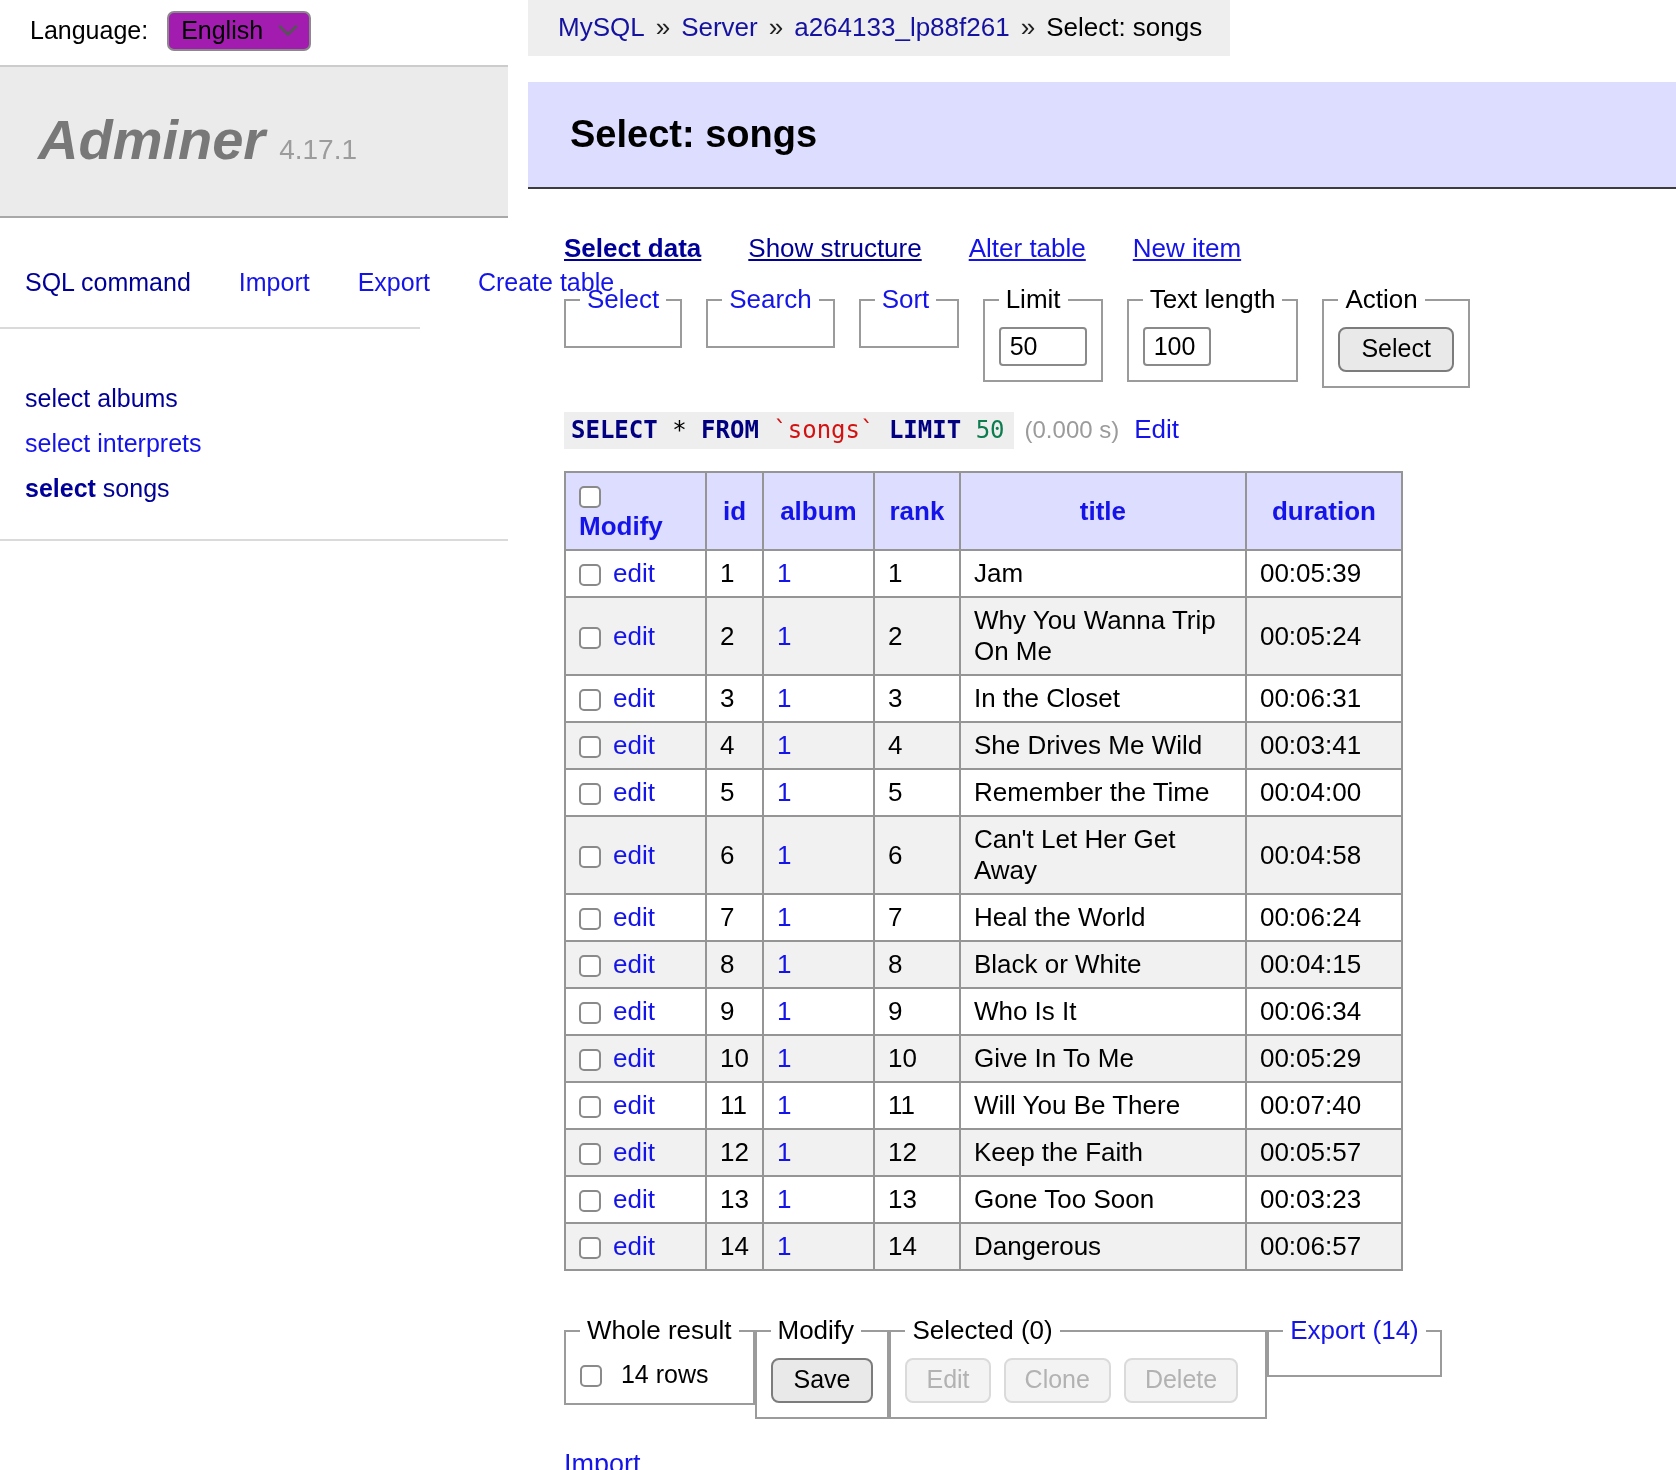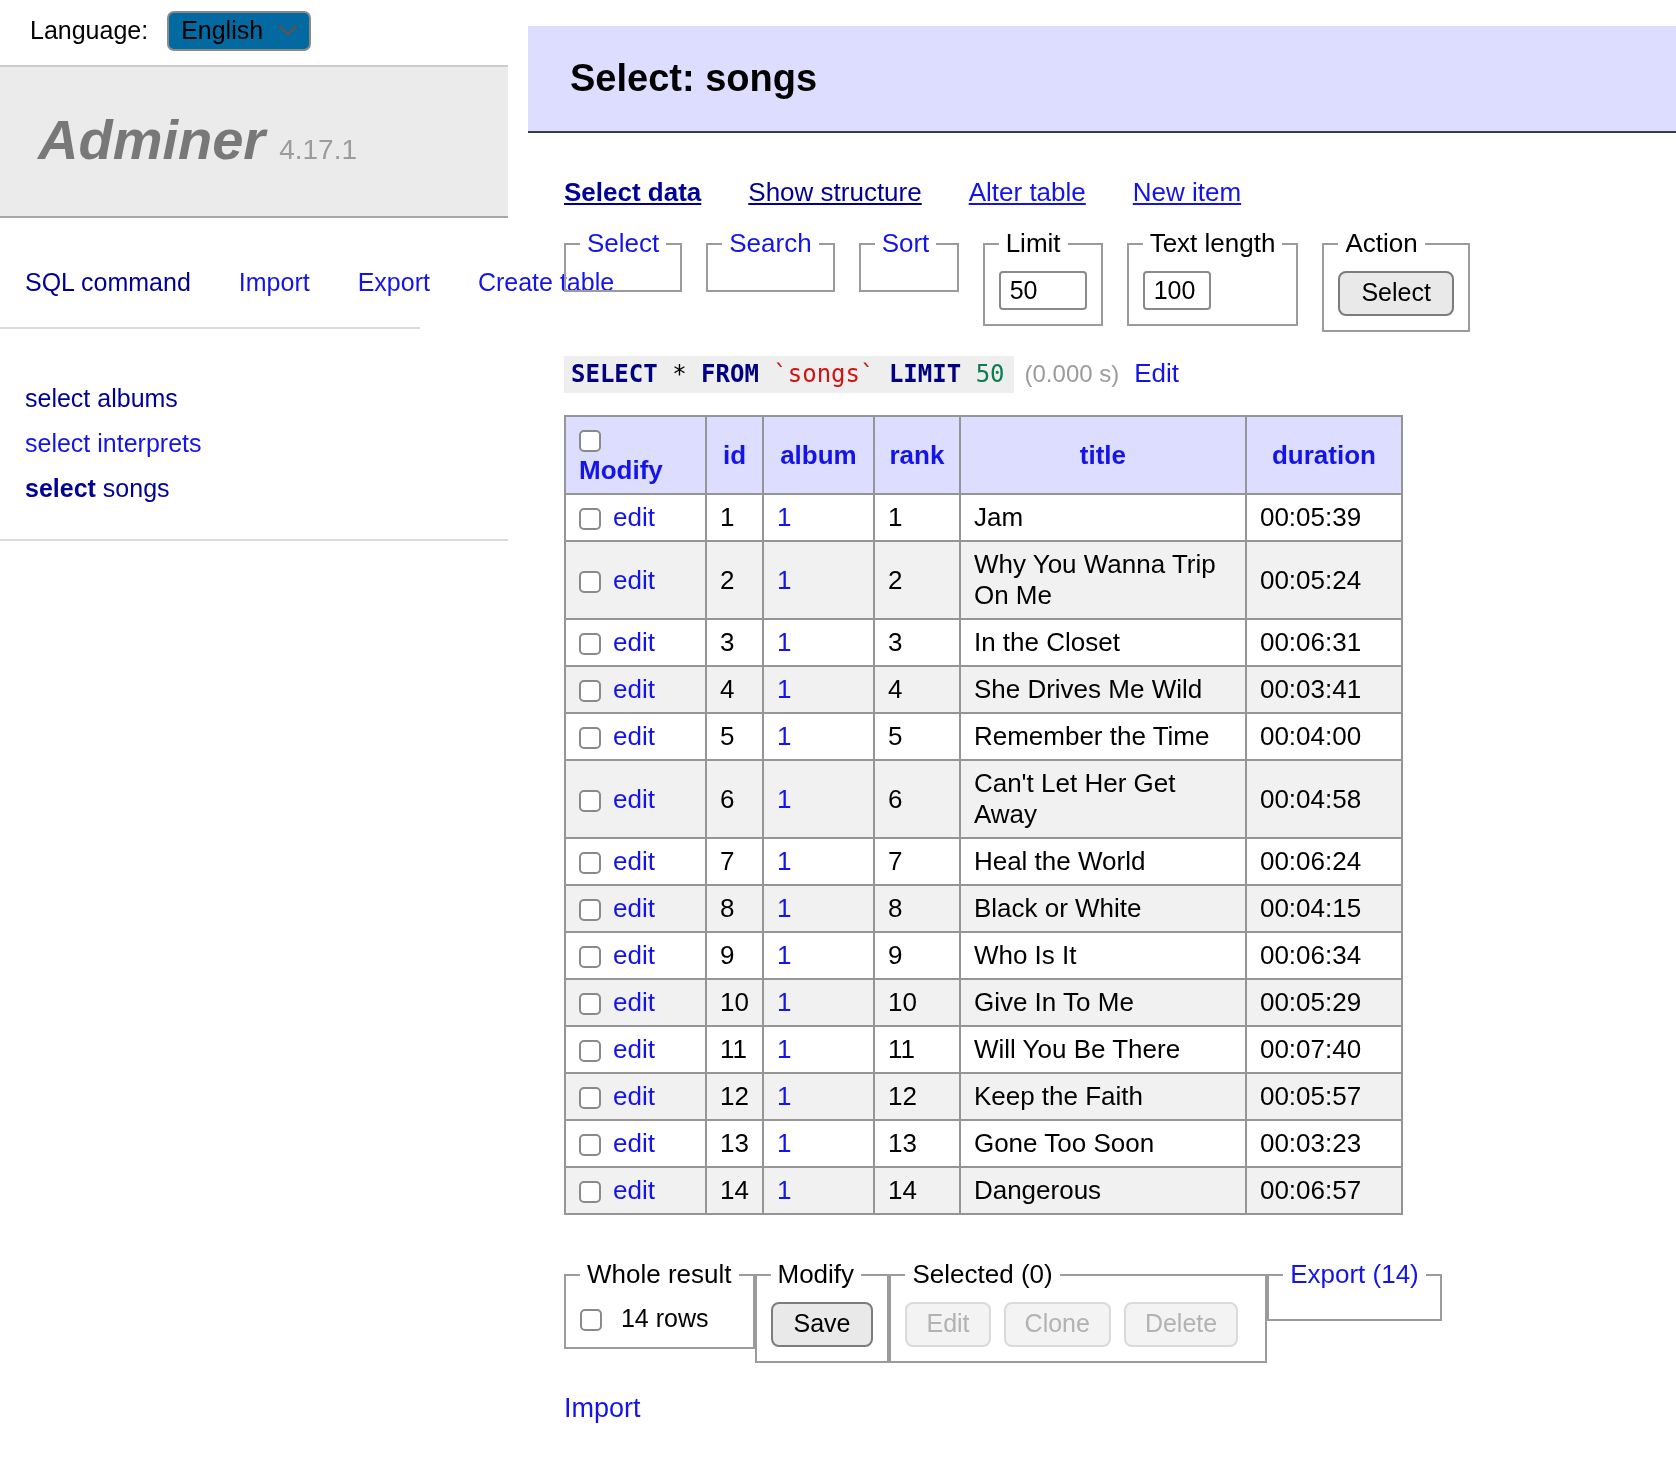--- a/index.html
+++ b/index.html
@@ -15,21 +15,21 @@
   .app { display:flex; align-items:flex-start; }
 
   
   #sidebar { width:508px; flex:0 0 508px; }
   .lang-row { margin:11px 0 14px 30px; }
   .lang-label { margin-right:12px; }
   .select-wrap { position:relative; display:inline-block; }
   .select-wrap select {
     appearance:none; -webkit-appearance:none;
     font-family:inherit; font-size:25px; color:#000;
-    background:#0369a1; border:2px solid #8a8a8a; border-radius:7px;
+    background:#a21caf; border:2px solid #8a8a8a; border-radius:7px;
     padding:3px 46px 5px 12px;
   }
   .select-wrap .chev { position:absolute; right:13px; top:50%; transform:translateY(-50%); pointer-events:none; }
   .adminer-box { background:#ebebeb; border-top:2px solid #ccc; border-bottom:2px solid #a8a8a8; padding:40px 0 44px 38px; }
   .brand { font-style:italic; font-weight:bold; font-size:56px; color:#787878; margin:0; display:inline; }
   .brand-version { font-style:normal; font-weight:normal; font-size:28px; color:#9c9c9c; margin-left:14px; }
   .db-row { padding:26px 0 28px 25px; border-bottom:2px solid #dadada; }
   .db-label { margin-right:14px; }
   .sidebar-links { padding:22px 0 26px 25px; border-bottom:2px solid #dadada; width:420px; line-height:1.42; }
   .sidebar-links a { margin-right:48px; white-space:nowrap; }
@@ -130,20 +130,21 @@
     <p class="sidebar-links" id="sidebar-links"><a class="visited">SQL command</a><a>Import</a><a>Export</a><a>Create table</a></p>
 
     <div class="table-list" id="sidebar-tables">
         <div class="table-line"><a class="visited ">select</a> <a class="visited">albums</a></div>
         <div class="table-line"><a>select</a> <a>interprets</a></div>
         <div class="table-line"><a class="visited active-prefix">select</a> <a class="visited">songs</a></div>
       </div>
   </div>
 
   <div id="main">
+    <p class="breadcrumb" id="breadcrumb"><a>MySQL</a><span class="crumb-sep">»</span><a>Server</a><span class="crumb-sep">»</span><a>a264133_lp88f261</a><span class="crumb-sep">»</span><span class="crumb-current">Select: songs</span></p>
 
     <h2 id="page-title">Select: songs</h2>
 
     <p class="tabs" id="tabs"><span class="active-tab">Select data</span><a class="visited">Show structure</a><a>Alter table</a><a>New item</a></p>
 
     <div class="filters">
       <fieldset class="fs-empty">
         <legend><a>Select</a></legend>
       </fieldset>
       <fieldset class="fs-empty">

